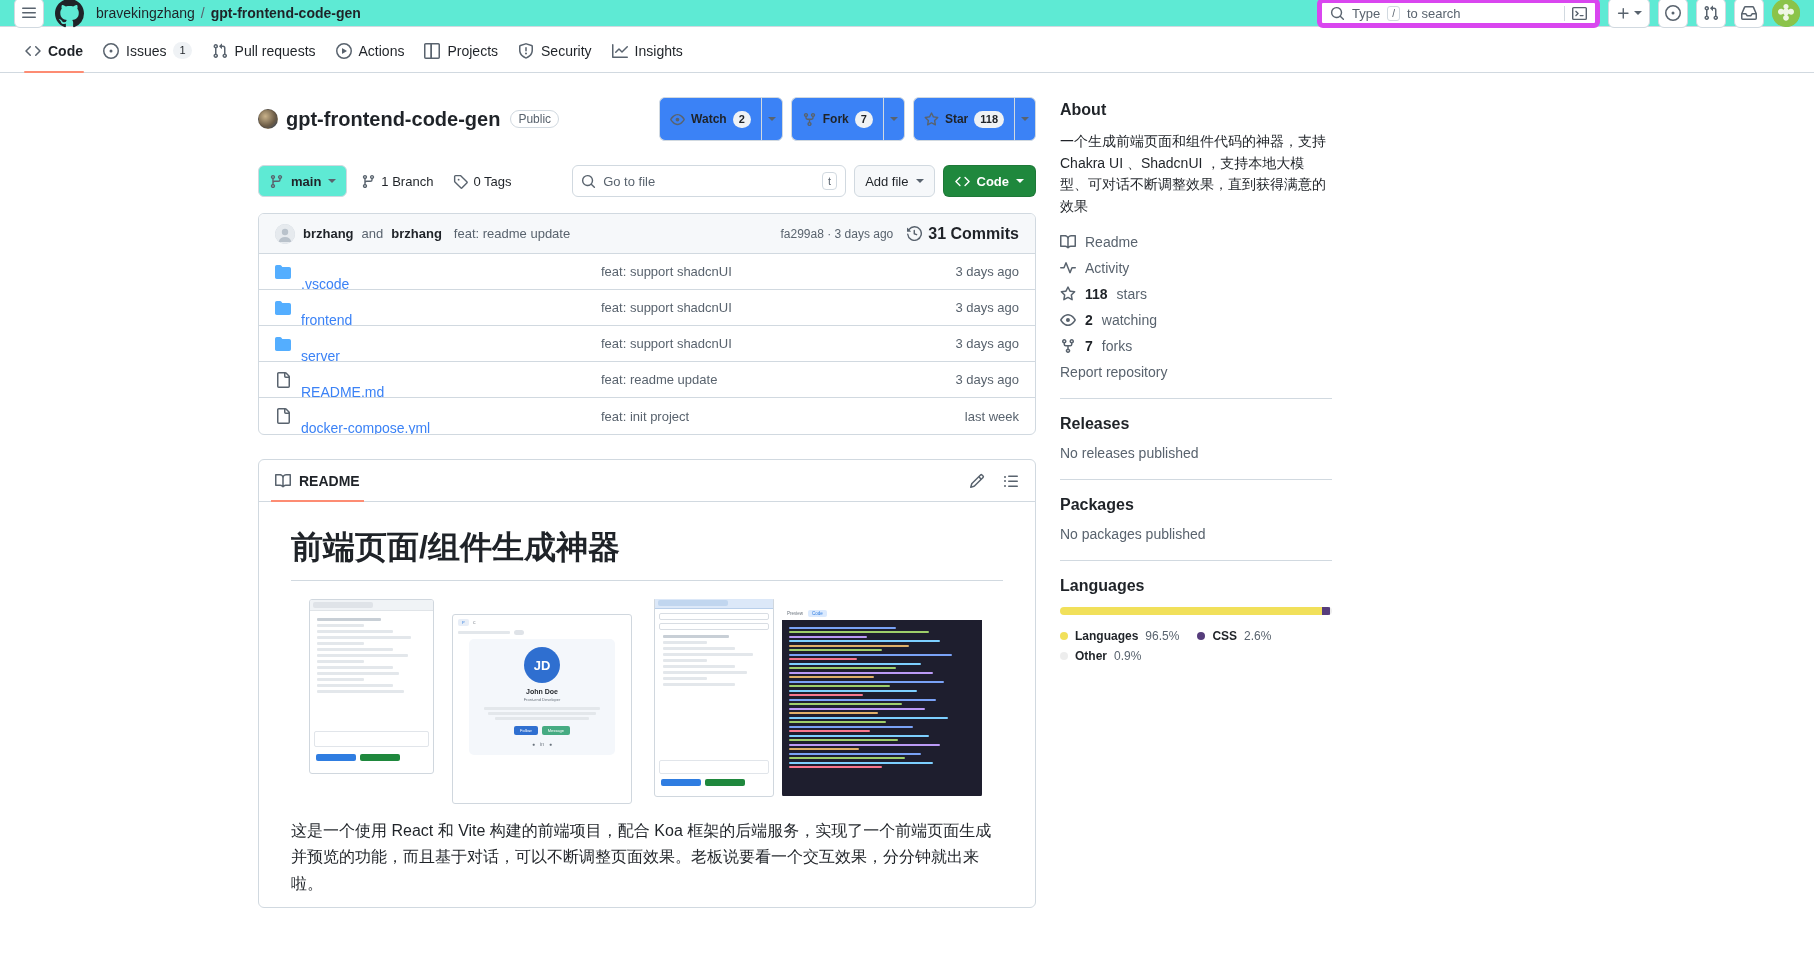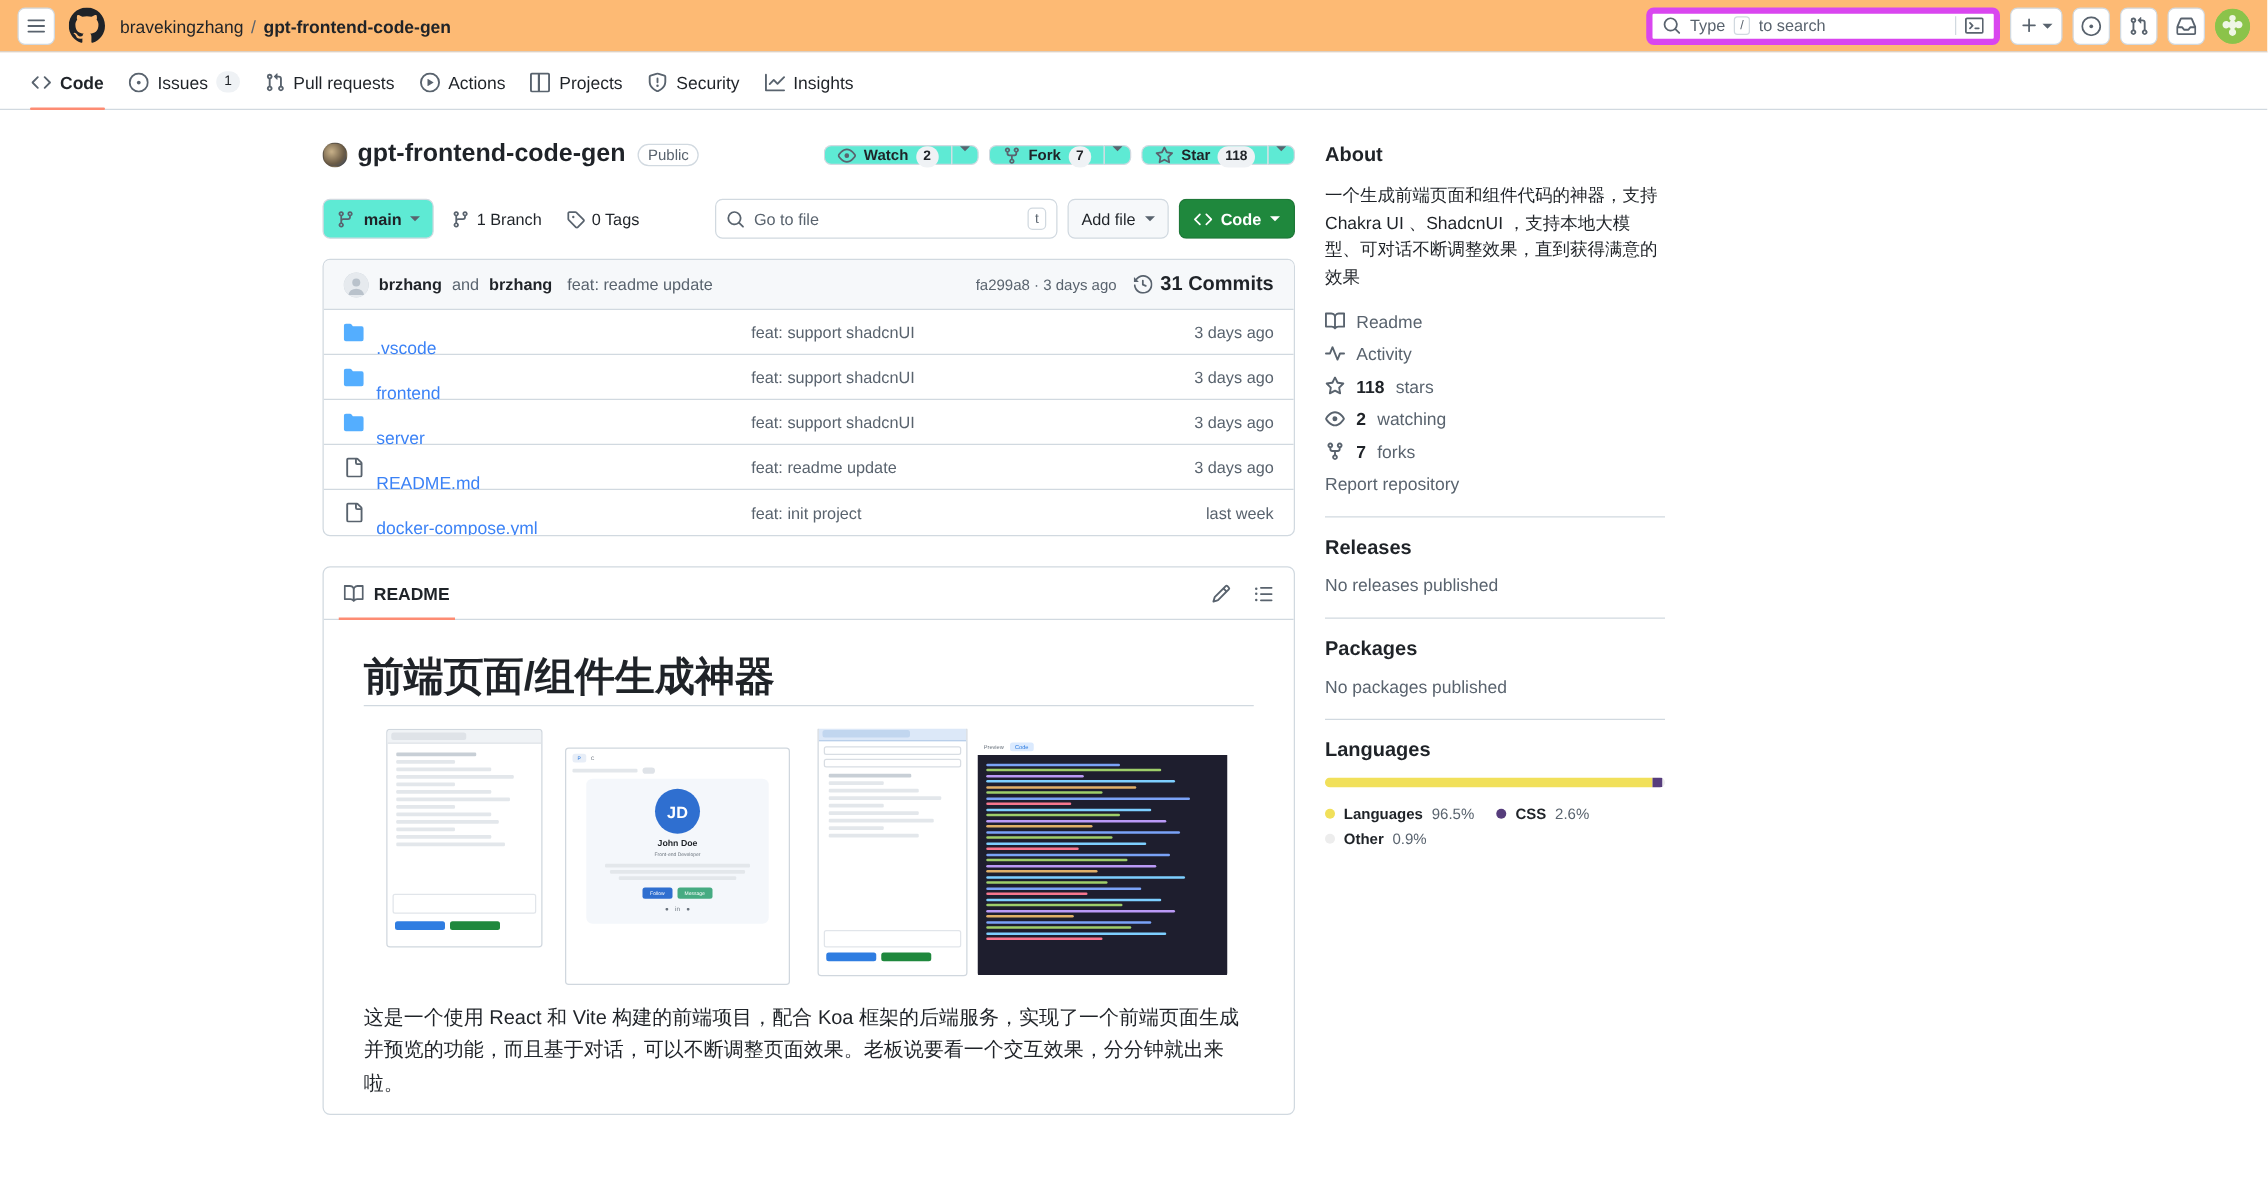--- a/index.html
+++ b/index.html
@@ -6,24 +6,24 @@
   html, body {
     width: 1814px; height: 960px;
     font-family: "Liberation Sans", sans-serif;
     background: #ffffff;
     color: #1f2328;
     overflow: hidden;
   }
 
   
   .gh-header {
-    height: 42px;
+    height: 27px;
     display: flex; align-items: center;
     padding: 0 14px;
-    background: #fdba74;
+    background: #5eead4;
     border-bottom: 1px solid #d1d9e0;
     gap: 10px;
   }
   .hamburger {
     width: 30px; height: 30px;
     border: 1px solid #d1d9e0; border-radius: 6px;
     display: flex; align-items: center; justify-content: center;
     color: #59636e; cursor: pointer; background: #fff;
   }
   .gh-logo { width: 30px; height: 30px; display:flex; align-items:center; justify-content:center; }
@@ -105,22 +105,22 @@
     border: 1px solid rgba(0,0,0,.08);
   }
   .badge-public {
     font-size: 12px; font-weight: 500; color:#59636e;
     border:1px solid #d1d9e0; border-radius:2em; padding: 1px 7px;
     margin-left: 2px;
   }
   .title-actions { margin-left:auto; display:flex; align-items:center; gap:8px; }
   .btn-group { display:flex; align-items:stretch; }
   .btn {
-    height:16px; display:inline-flex; align-items:flex-start; gap:6px;
-    border:1px solid #d1d9e0; border-radius:6px; background:#5eead4;
+    height:44px; display:inline-flex; align-items:center; gap:6px;
+    border:1px solid #d1d9e0; border-radius:6px; background:#3b82f6;
     font-size:12px; font-weight:600; color:#1f2328; padding: 0 10px; cursor:pointer;
     white-space: nowrap;
   }
   .btn .num {
     background:#eff2f5; color:#1f2328; border-radius:10px;
     font-size:11px; padding: 0 6px; line-height:17px; font-weight:600;
   }
   .btn-group .btn:first-child { border-top-right-radius:0; border-bottom-right-radius:0; border-right: none; }
   .btn-group .btn:last-child { border-top-left-radius:0; border-bottom-left-radius:0; padding: 0 6px; }
   .caret { width:0;height:0;border-left:4px solid transparent;border-right:4px solid transparent;border-top:4px solid #59636e; }
@@ -207,21 +207,21 @@
     height: 100%; position:relative;
   }
   .readme-head .tab::after{
     content:""; position:absolute; left:-4px; right:-4px; bottom:-1px; height:2px;
     background:#fd8c73;
   }
   .readme-head .acts { margin-left:auto; display:flex; align-items:center; gap:18px; color:#59636e; }
   .readme-body { padding: 24px 32px 10px 32px; }
   .readme-h1 {
     font-size:32px; font-weight:700; color:#1f2328;
-    border-bottom:1px solid #d1d9e0; margin-bottom: 18px;
+    padding-bottom: 10px; border-bottom:1px solid #d1d9e0; margin-bottom: 18px;
   }
   .shots { display:flex; gap:0px; align-items:flex-start; height: 205px; overflow:hidden; }
   .readme-p { font-size:16px; line-height:1.65; color:#1f2328; margin-top: 14px; }
 
   
   .shot { border:1px solid #d0d7de; border-radius:3px; background:#fff; overflow:hidden; position:relative; }
   .shot1 { width:125px; height:175px; margin-left: 18px; }
   .shot2 { width:180px; height:190px; margin-left: 18px; margin-top: 15px;}
   .shot3 { width:120px; height:200px; margin-left: 22px; margin-top: -2px;}
   .shot4 { width:200px; height:190px; margin-left: 8px; margin-top: 8px;}

